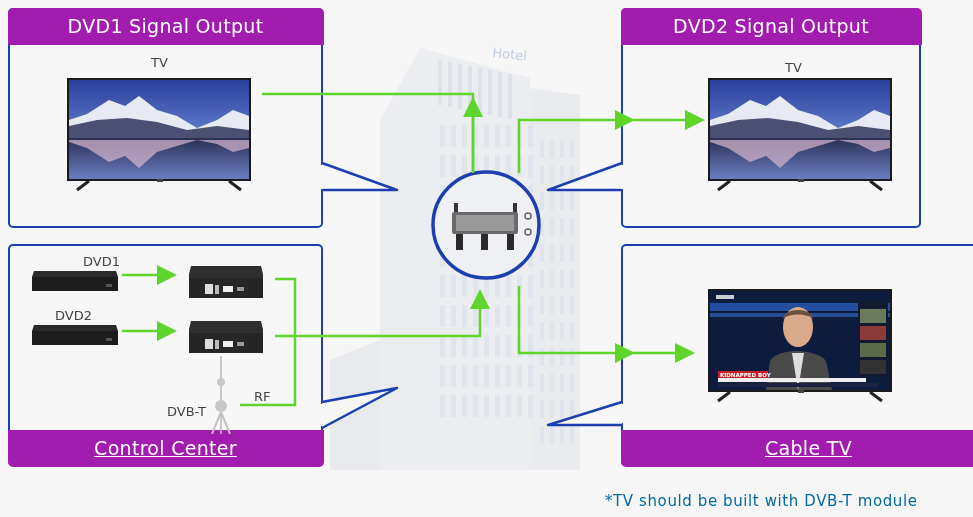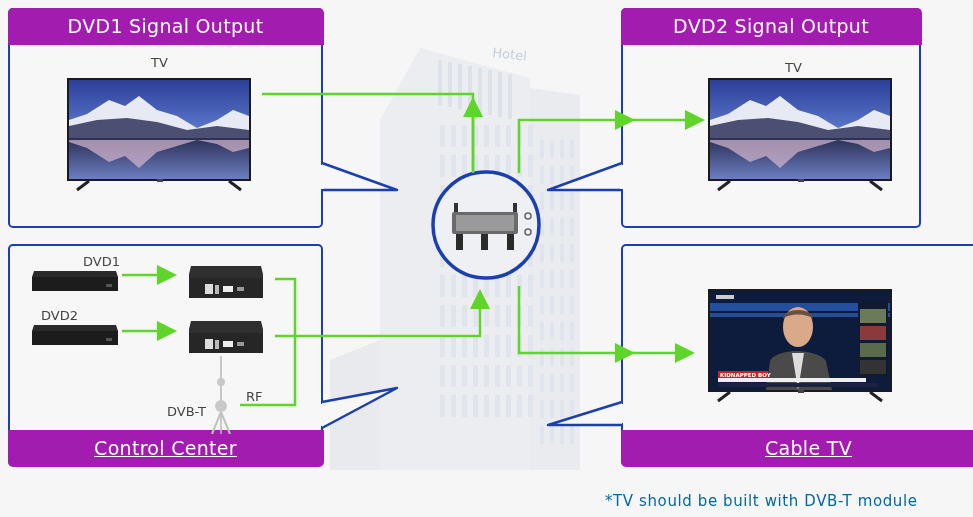--- a/index.html
+++ b/index.html
@@ -202,21 +202,21 @@
     <polygon points="2,64 20,70 42,84 58,78 72,90 90,74 110,68 130,62 150,66 166,74 182,70 182,62 2,62" fill="#d7b8cf" opacity="0.7"></polygon>
     <rect x="90" y="101" width="6" height="3" fill="#444"></rect>
     <line x1="22" y1="103" x2="10" y2="112" stroke="#222" stroke-width="3"></line>
     <line x1="162" y1="103" x2="174" y2="112" stroke="#222" stroke-width="3"></line>
   </svg>
 </div>
 
 <div class="panel" style="left:8px;top:244px;width:315px;height:222px;">
   <div class="panel-head bottom">Control Center</div>
   <div class="label" style="left:45px;top:8px;margin-left:28px;">DVD1</div>
-  <div class="label" style="left:31px;top:62px;">DVD2</div>
+  <div class="label" style="left:45px;top:62px;">DVD2</div>
 
   <svg class="abs" style="left:20px;top:25px;" width="90" height="22" viewBox="0 0 90 22">
     <polygon points="4,0 86,0 88,6 88,20 2,20 2,6" fill="#2a2a2a"></polygon>
       <rect x="2" y="6" width="86" height="14" fill="#1c1c1c"></rect>
       <rect x="76" y="13" width="6" height="3" fill="#555"></rect>
   </svg>
   <svg class="abs" style="left:20px;top:79px;" width="90" height="22" viewBox="0 0 90 22">
     <polygon points="4,0 86,0 88,6 88,20 2,20 2,6" fill="#2a2a2a"></polygon>
       <rect x="2" y="6" width="86" height="14" fill="#1c1c1c"></rect>
       <rect x="76" y="13" width="6" height="3" fill="#555"></rect>
@@ -240,21 +240,21 @@
   </svg>
 
   <svg class="abs" style="left:198px;top:110px;" width="26" height="78" viewBox="0 0 26 78">
     <line x1="13" y1="0" x2="13" y2="78" stroke="#b8b8b8" stroke-width="1.5"></line>
     <circle cx="13" cy="26" r="4" fill="#c8c8c8"></circle>
       <circle cx="13" cy="50" r="6" fill="#c8c8c8"></circle>
     <line x1="13" y1="56" x2="4" y2="78" stroke="#c0c0c0" stroke-width="2"></line>
       <line x1="13" y1="56" x2="22" y2="78" stroke="#c0c0c0" stroke-width="2"></line>
   </svg>
   <div class="label" style="left:157px;top:158px;text-align:right;">DVB-T</div>
-  <div class="label" style="left:236px;top:143px;">RF</div>
+  <div class="label" style="left:244px;top:143px;">RF</div>
 </div>
 
 <div class="panel" style="left:621px;top:8px;width:300px;height:220px;">
   <div class="panel-head top">DVD2 Signal Output</div>
   <div class="label" style="left:162px;top:50px;">TV</div>
   <svg class="tv" style="left:85px;top:68px;" width="186" height="118" viewBox="0 0 186 118">
     <defs>
       <linearGradient id="sky2" x1="0" y1="0" x2="0" y2="1">
           <stop offset="0" stop-color="#2c3f9a"></stop>
           <stop offset="0.5" stop-color="#5a77c9"></stop>

